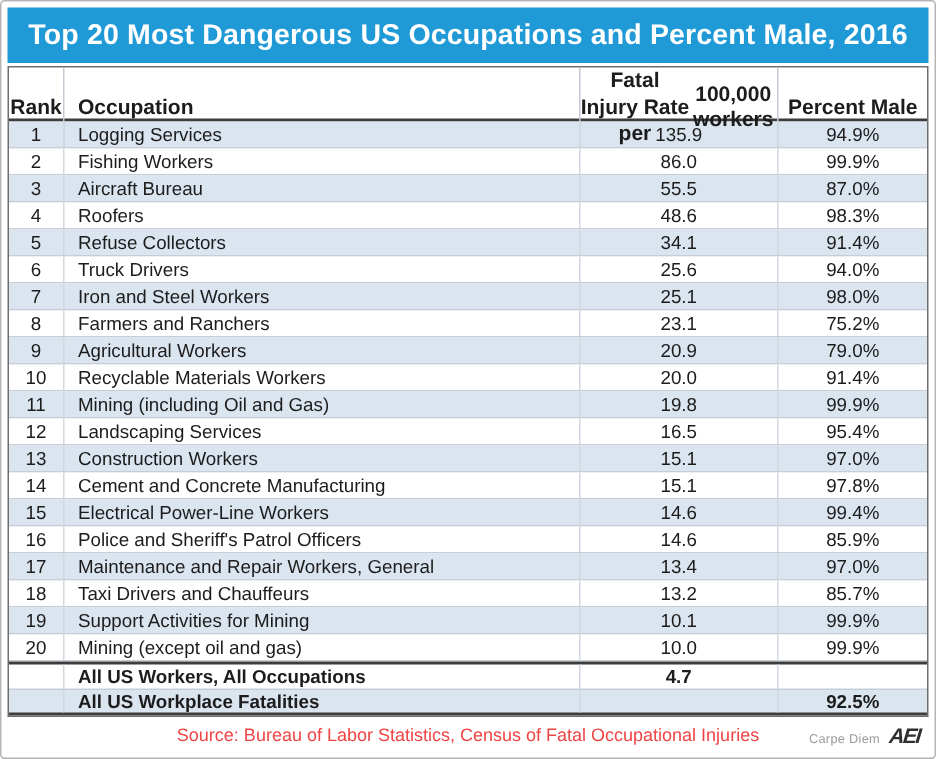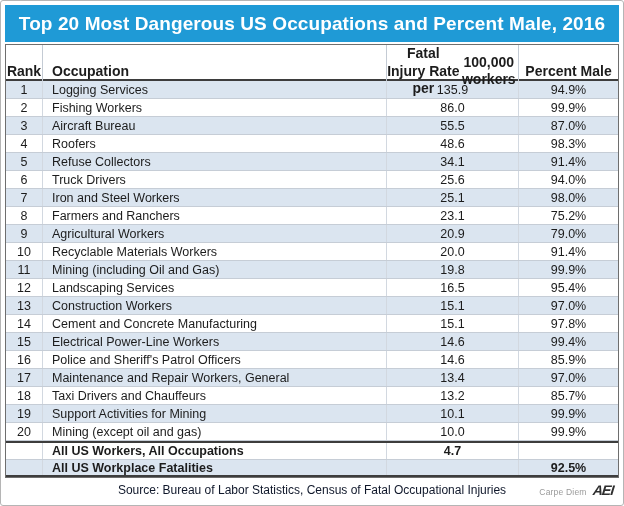--- a/index.html
+++ b/index.html
@@ -75,21 +75,21 @@
     position: relative;
     display: flex;
     align-items: center;
     min-height: 24px;
   }
   .source {
     position: absolute;
     left: 0; right: 0;
     text-align: center;
     font-size: 12px;
-    color: #0f172a;
+    color: #ef4444;
   }
   .brand {
     position: absolute;
     right: 6px;
     display: flex;
     align-items: baseline;
     gap: 6px;
     background: #ffffff;
     padding-left: 6px;
   }

